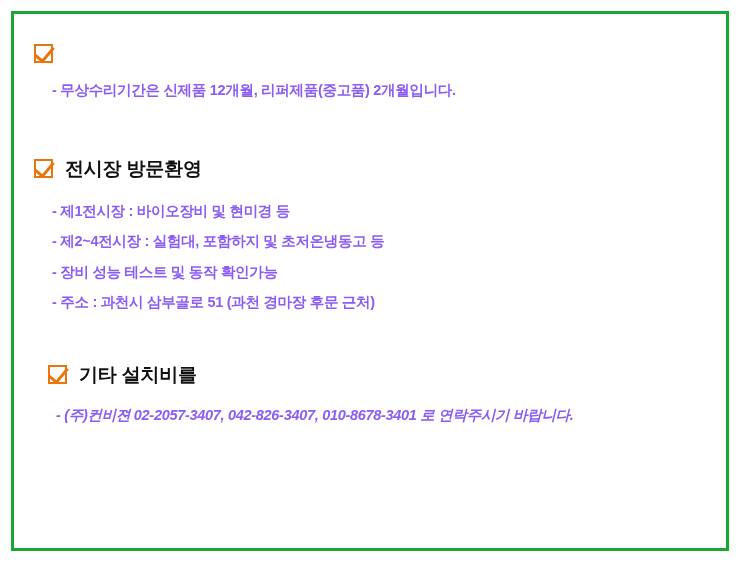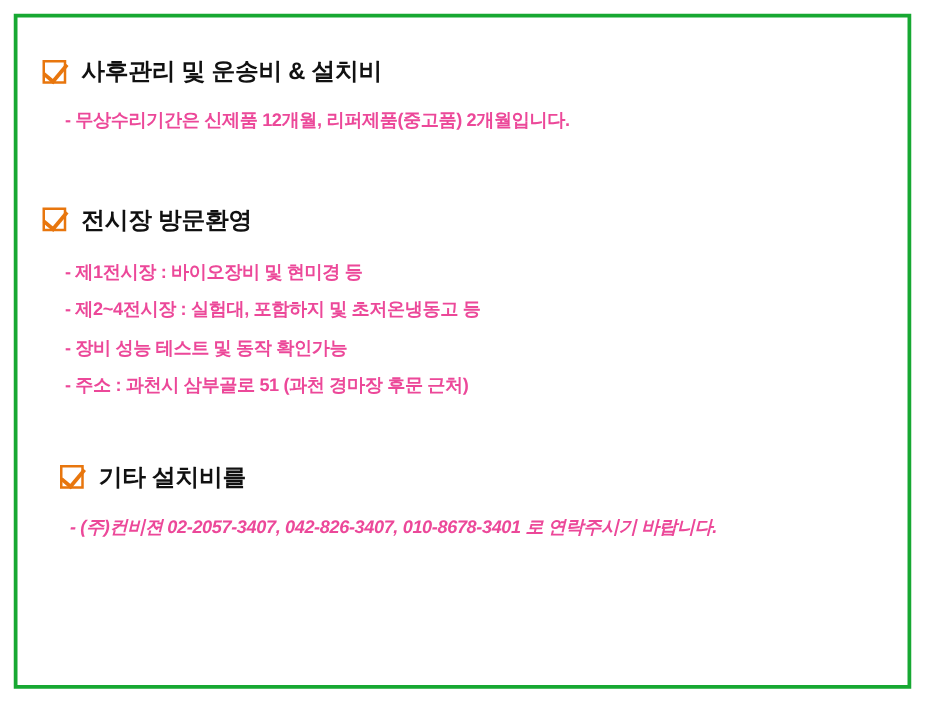--- a/index.html
+++ b/index.html
@@ -83,21 +83,21 @@
     white-space: nowrap;
   }
 
   .bullets {
     list-style: none;
     margin: 0;
     padding: 0 0 0 18px;
   }
   .bullets li {
     font-size: 14.5px;
-    color: #ec4899;
+    color: #8b5cf6;
     font-weight: bold;
     line-height: 1.0;
     padding: 6px 0;
     letter-spacing: -0.3px;
     white-space: nowrap;
   }
   .bullets.tight li { padding: 6px 0; }
   .bullets.wide li { padding: 8px 0; }
   .bullets.etc {
     padding-left: 22px;
@@ -107,21 +107,20 @@
 </head>
 <body>
 
 <div class="page">
   <div class="outer-border"></div>
   <div class="content">
 
     <div class="section sec-manage">
       <div class="sec-head">
         <span class="check-icon"></span>
-        <span class="sec-title">사후관리 및 운송비 &amp; 설치비</span>
       </div>
       <ul class="bullets tight">
         <li>- 무상수리기간은 신제품 12개월, 리퍼제품(중고품) 2개월입니다.</li>
       </ul>
     </div>
 
     <div class="section sec-showroom">
       <div class="sec-head">
         <span class="check-icon"></span>
         <span class="sec-title">전시장 방문환영</span>

